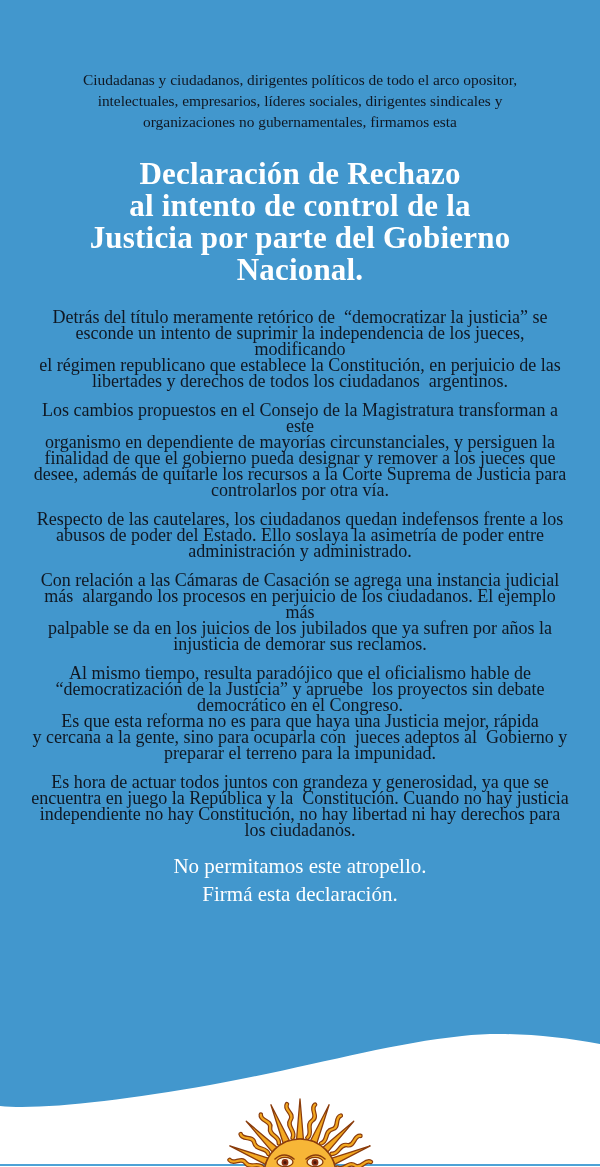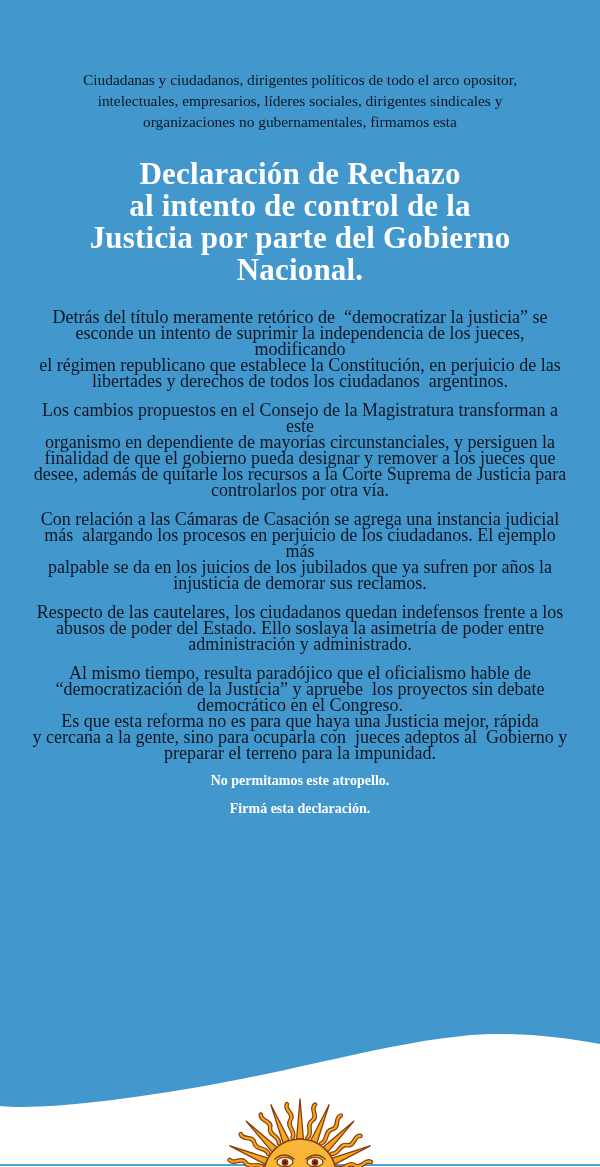--- a/index.html
+++ b/index.html
@@ -31,24 +31,24 @@
   }
   .para {
     margin: 13px 30px 0;
     font-size: 18px;
     line-height: 16px;
     color: #101722;
     white-space: pre-wrap;
   }
   .para.first { margin-top: 23px; }
   .closing {
-    margin: 6px 30px 0;
-    font-size: 14px;
+    margin: 14px 30px 0;
+    font-size: 21px;
     line-height: 28px;
-    font-weight: 700;
+    font-weight: 400;
     color: #ffffff;
     white-space: pre-wrap;
   }
   .wave {
     position: absolute;
     left: 0;
     top: 1017px;
     width: 600px;
     height: 150px;
     z-index: 2;
@@ -90,33 +90,37 @@
 
     <div class="para first">Detrás del título meramente retórico de  “democratizar la justicia” se
 esconde un intento de suprimir la independencia de los jueces, modificando
 el régimen republicano que establece la Constitución, en perjuicio de las
 libertades y derechos de todos los ciudadanos  argentinos.</div>
     <div class="para">Los cambios propuestos en el Consejo de la Magistratura transforman a este
 organismo en dependiente de mayorías circunstanciales, y persiguen la
 finalidad de que el gobierno pueda designar y remover a los jueces que
 desee, además de quitarle los recursos a la Corte Suprema de Justicia para
 controlarlos por otra vía.</div>
+    <div class="para">Respecto de las cautelares, los ciudadanos quedan indefensos frente a los
+abusos de poder del Estado. Ello soslaya la asimetría de poder entre
+administración y administrado.</div>
     <div class="para">Con relación a las Cámaras de Casación se agrega una instancia judicial
 más  alargando los procesos en perjuicio de los ciudadanos. El ejemplo más
 palpable se da en los juicios de los jubilados que ya sufren por años la
 injusticia de demorar sus reclamos.</div>
-    <div class="para">Respecto de las cautelares, los ciudadanos quedan indefensos frente a los
-abusos de poder del Estado. Ello soslaya la asimetría de poder entre
-administración y administrado.</div>
     <div class="para">Al mismo tiempo, resulta paradójico que el oficialismo hable de
 “democratización de la Justicia” y apruebe  los proyectos sin debate
 democrático en el Congreso.
 Es que esta reforma no es para que haya una Justicia mejor, rápida
 y cercana a la gente, sino para ocuparla con  jueces adeptos al  Gobierno y
 preparar el terreno para la impunidad.</div>
+    <div class="para">Es hora de actuar todos juntos con grandeza y generosidad, ya que se
+encuentra en juego la República y la  Constitución. Cuando no hay justicia
+independiente no hay Constitución, no hay libertad ni hay derechos para
+los ciudadanos.</div>
 
     <div class="closing">No permitamos este atropello.
 Firmá esta declaración.</div>
   </div>
 
   <svg class="wave" viewBox="0 0 600 150" preserveAspectRatio="none" aria-hidden="true">
     <path d="M0,89 C40,93 120,84 210,68 C310,50 385,27 462,19 C506,14 556,19 600,27 L600,150 L0,150 Z" fill="#ffffff"></path>
   </svg>
 
   <div class="bottom-line"></div>

